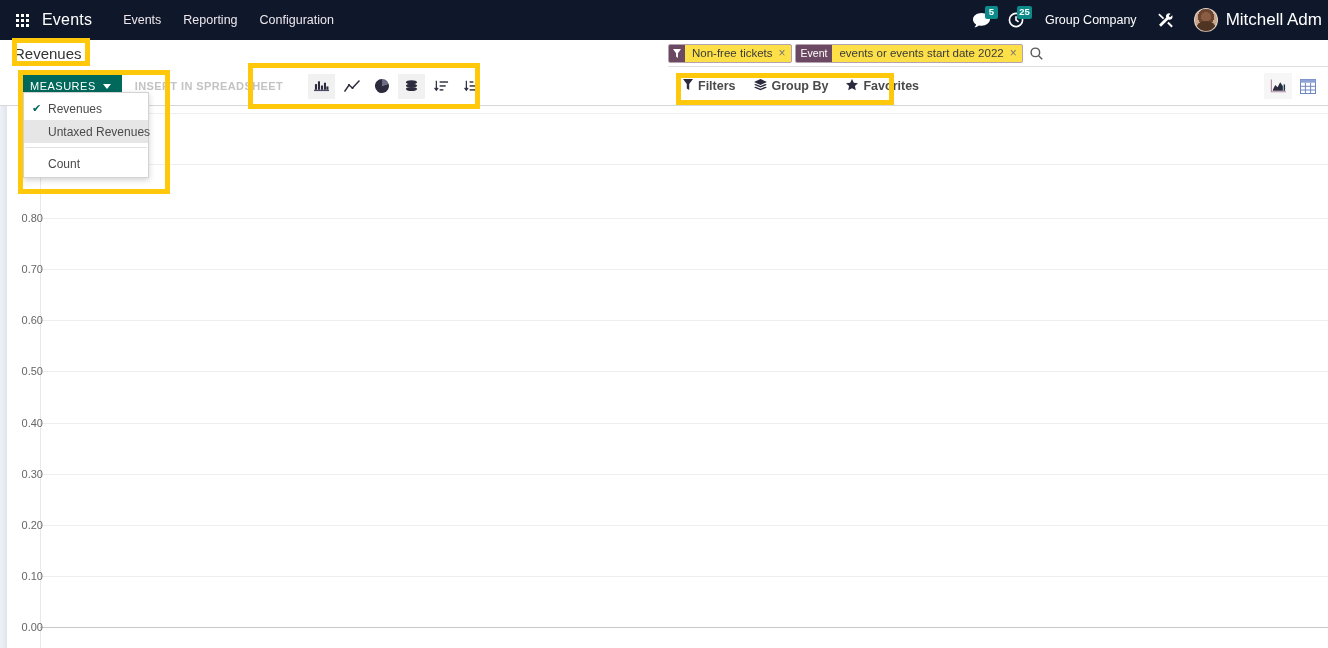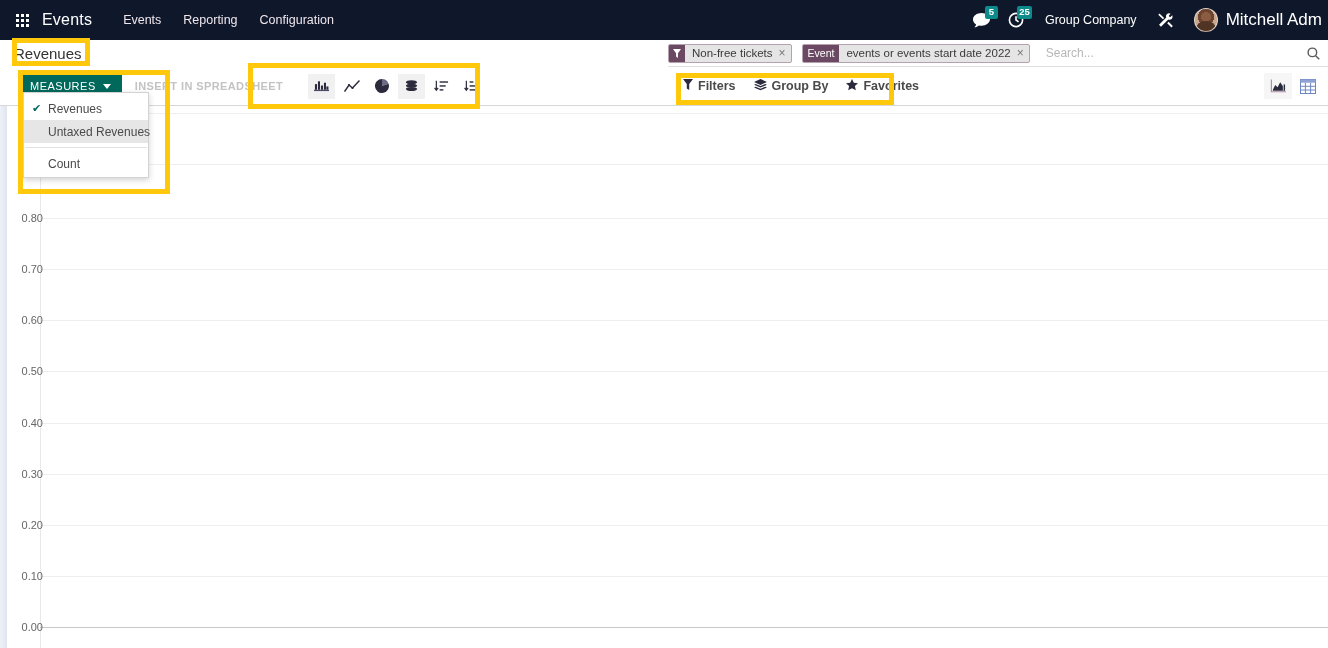--- a/index.html
+++ b/index.html
@@ -160,23 +160,23 @@
     display: flex; align-items: center;
     height: 27px;
     border-bottom: 1px solid #e0e0e0;
     padding-right: 6px;
   }
   .facet {
     display: flex; align-items: stretch;
     height: 19px;
     border: 1px solid #b5a2b0;
     border-radius: 2px;
-    margin-right: 10px;
+    margin-right: 3px;
     overflow: hidden;
-    background: #e5e5e5;
+    background: #fde047;
     cursor: pointer;
   }
   .facet-icon {
     background: #6B4963;
     color: #fff;
     display: flex; align-items: center; justify-content: center;
     padding: 0 4px;
   }
   .facet-label {
     background: #6B4963;
@@ -445,21 +445,20 @@
         <span class="facet-value">Non-free tickets</span>
         <span class="facet-x">×</span>
       </div>
 
       <div class="facet">
         <span class="facet-label">Event</span>
         <span class="facet-value">events or events start date 2022</span>
         <span class="facet-x">×</span>
       </div>
 
-      <input class="search-input" placeholder="Search..." style="">
       <span class="search-magnifier">
         <svg width="13" height="13" viewBox="0 0 14 14" fill="none" stroke="#5a5a5a" stroke-width="1.5">
           <circle cx="5.8" cy="5.8" r="4.6"></circle>
             <path d="M9.3 9.3 L13.2 13.2"></path>
         </svg>
       </span>
     </div>
 
     <div class="filter-row">
       <div class="filter-menus">

